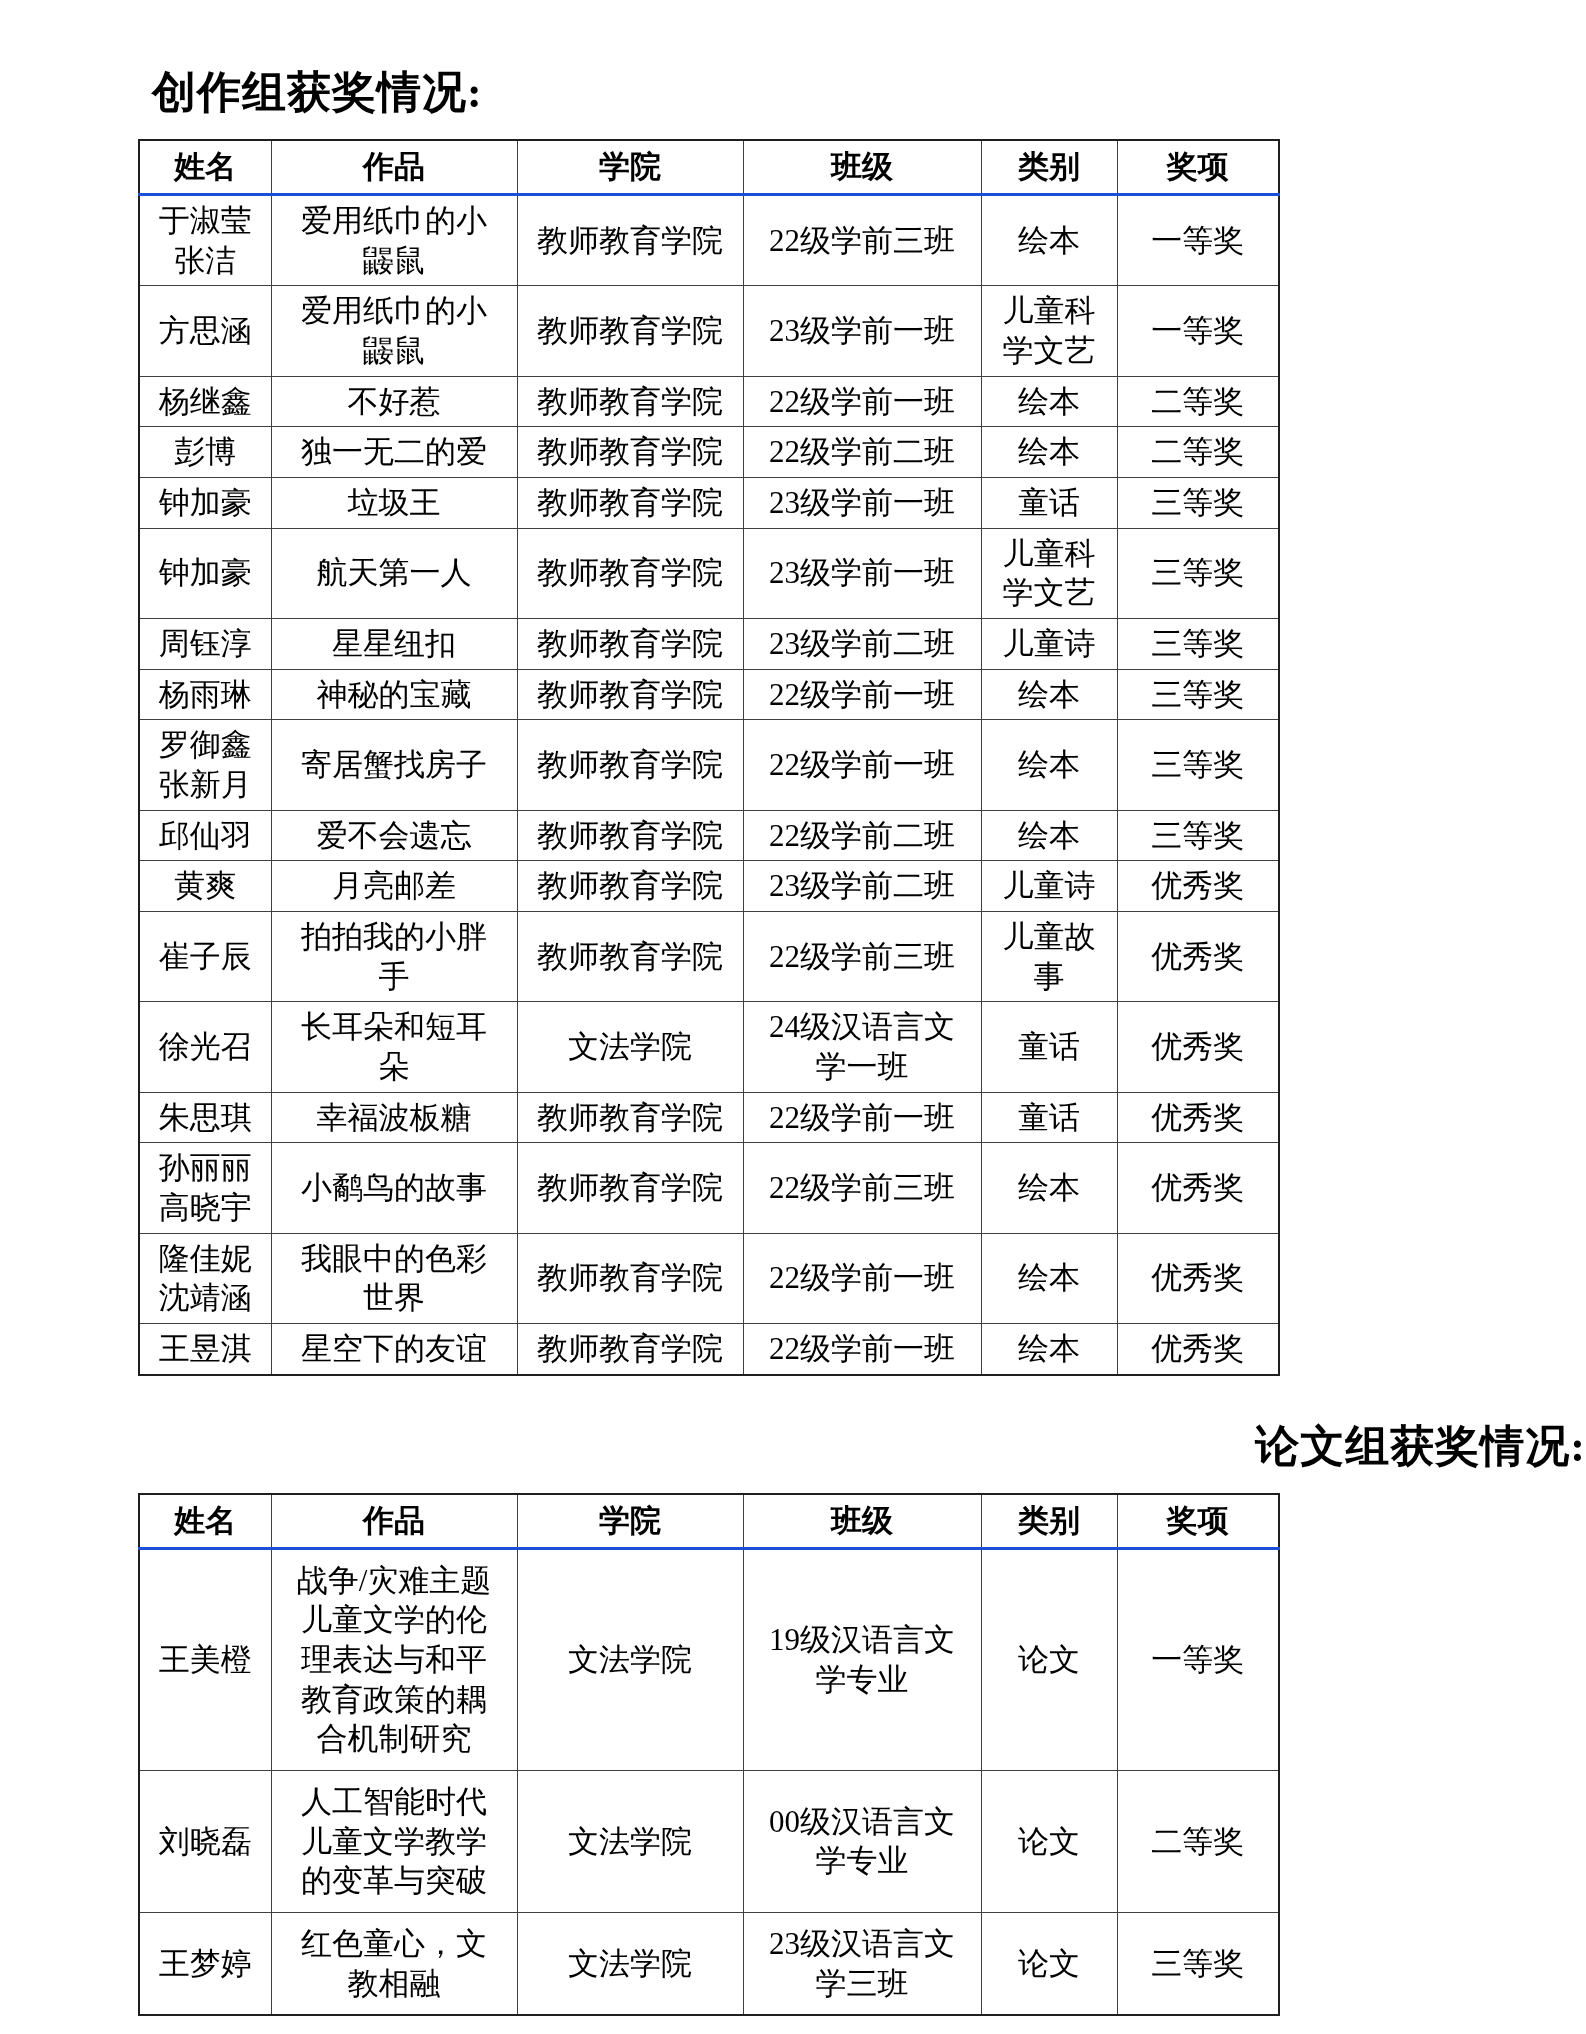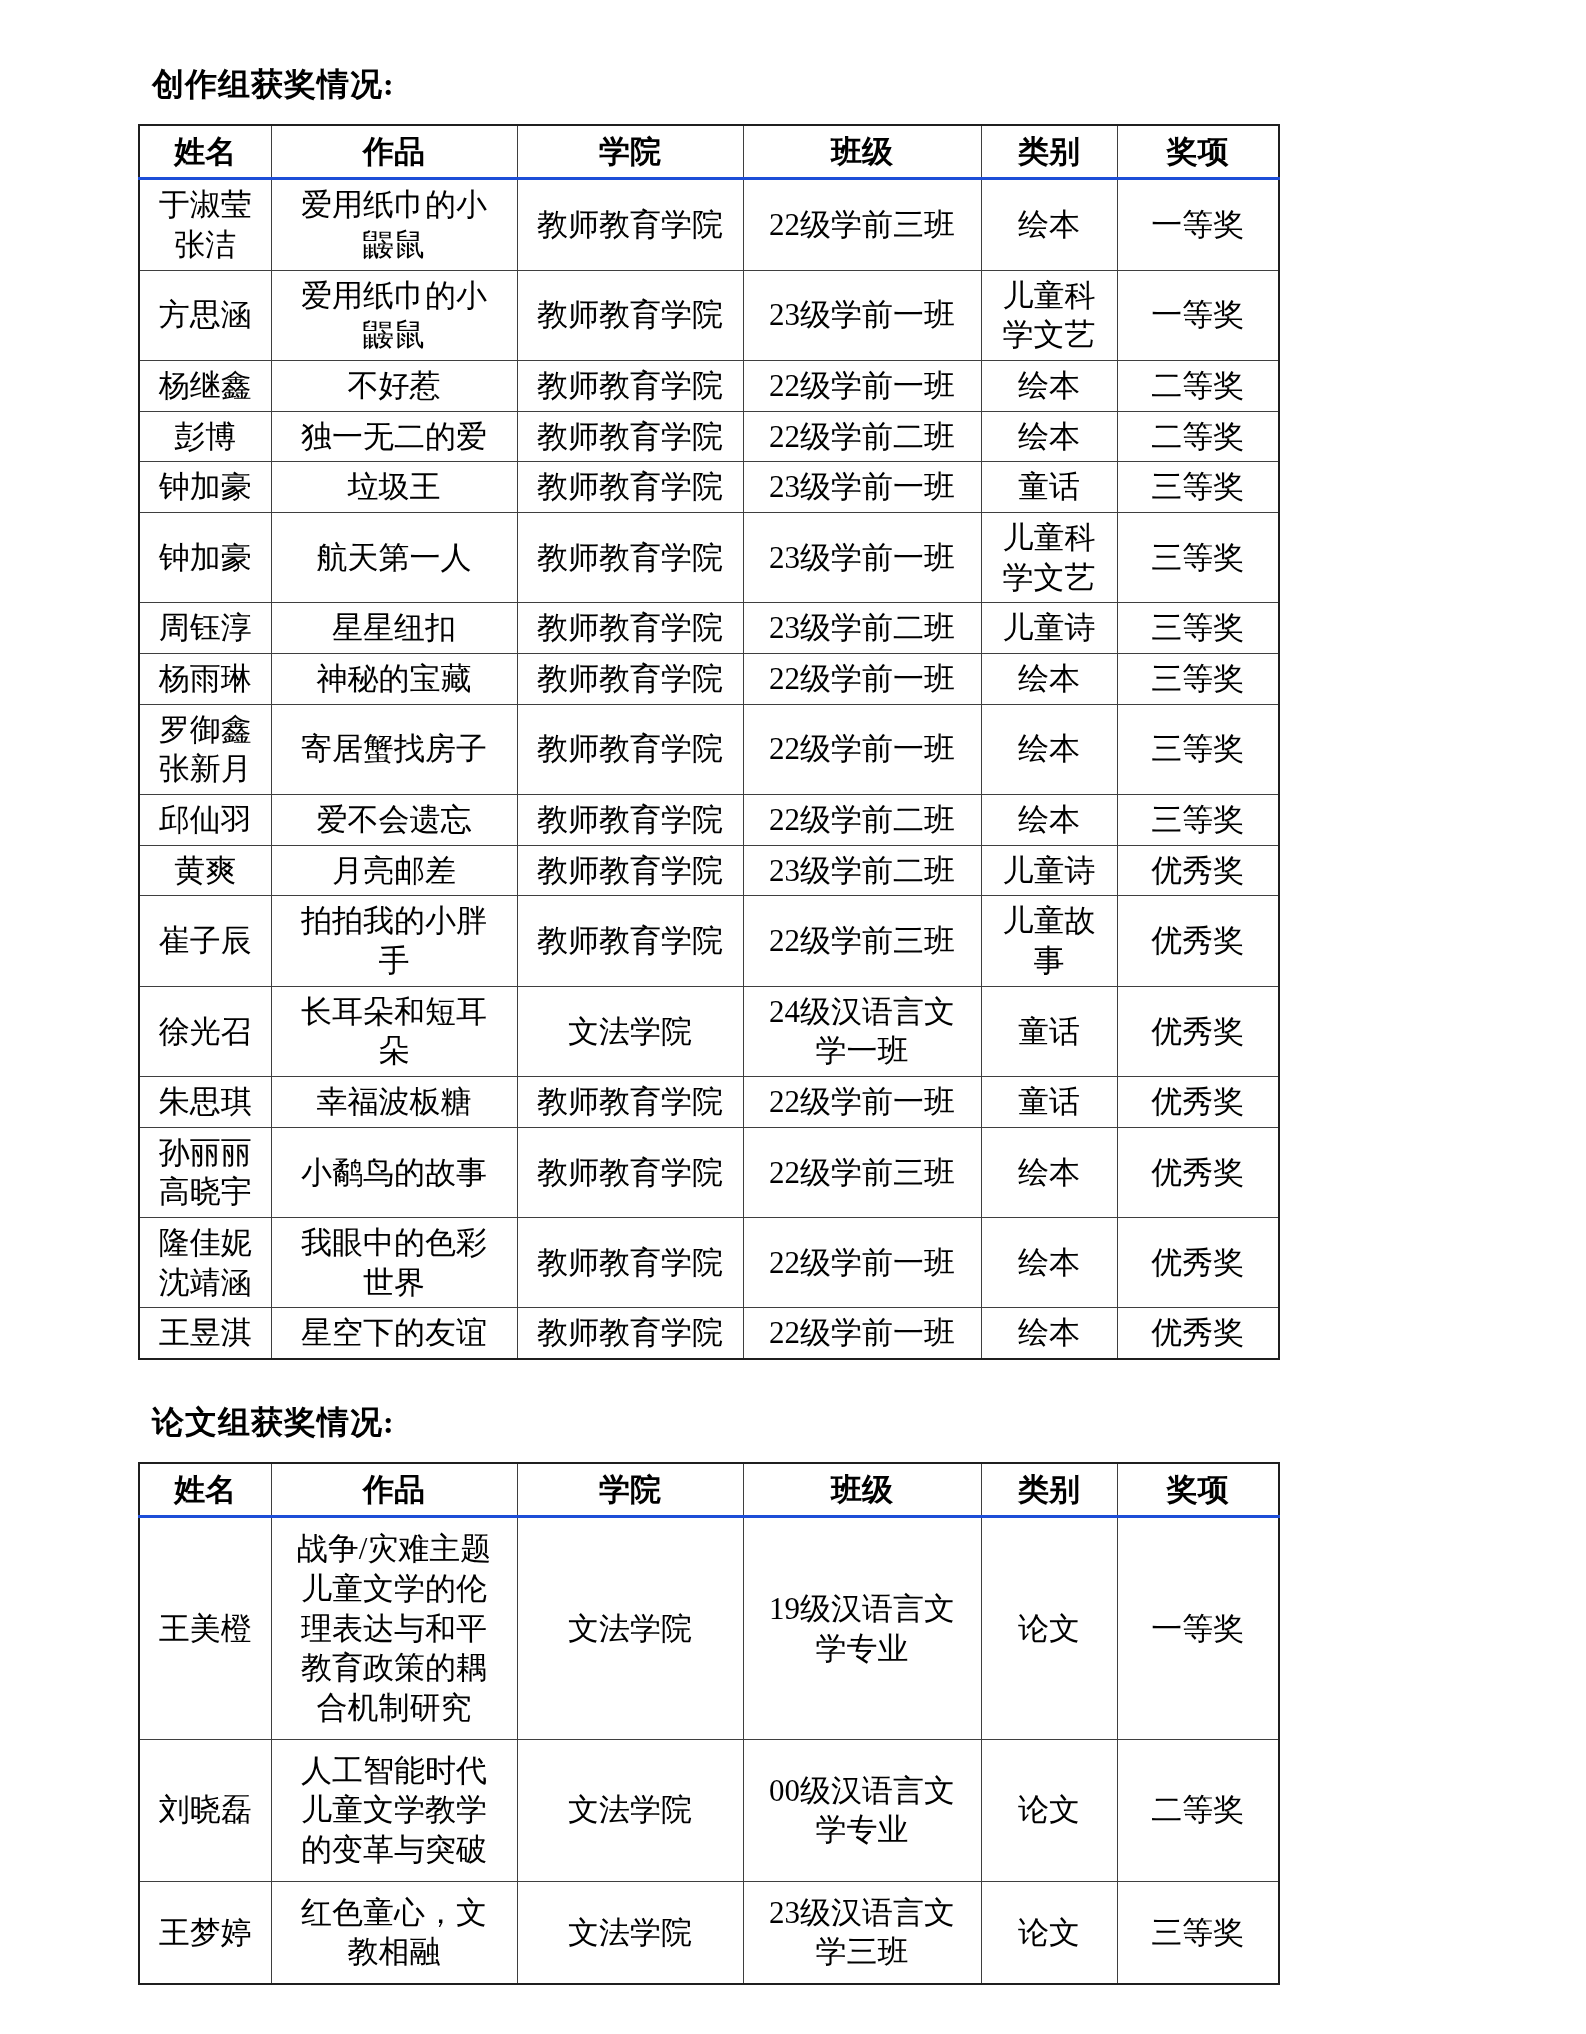--- a/index.html
+++ b/index.html
@@ -14,28 +14,29 @@
     margin: 0 auto;
     background: #ffffff;
     overflow: hidden;
     font-family: "Liberation Serif", "DejaVu Serif", serif;
     color: #000000;
   }
   .content {
     padding: 64px 0 0 138px;
   }
   .section-title {
-    font-size: 32px;
+    font-size: 44px;
     line-height: 1.3;
     font-weight: 700;
     margin: 0 0 18px 14px;
     letter-spacing: 1px;
   }
   .section + .section .section-title {
     margin-top: 42px;
+    text-align: right;
   }
   table.awards {
     width: 1140px;
     border-collapse: collapse;
     table-layout: fixed;
     border: 2px solid #1f1f1f;
   }
   table.awards th,
   table.awards td {
     border: 1px solid #3f3f3f;

